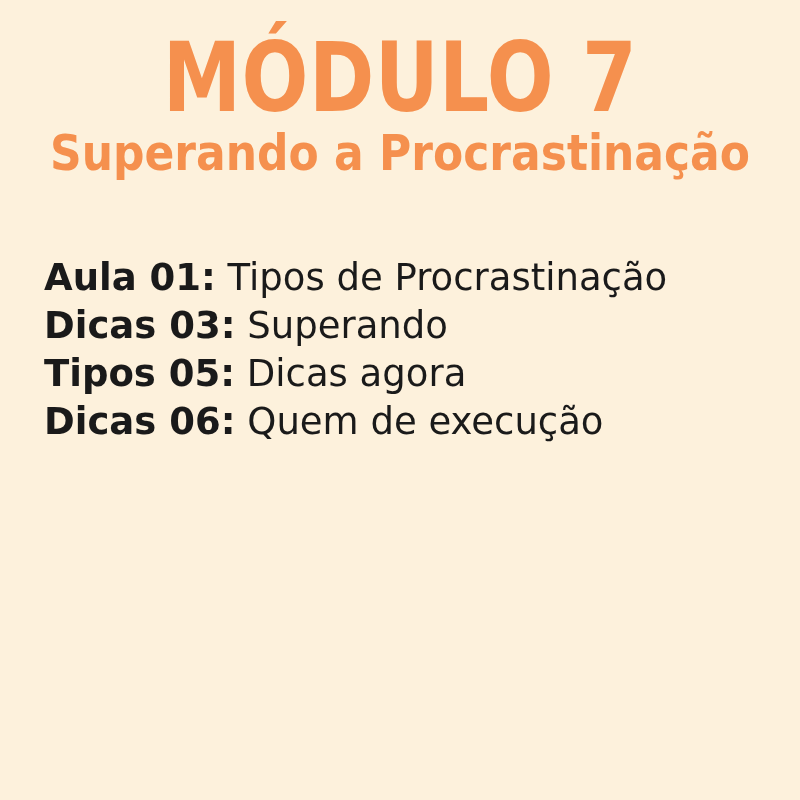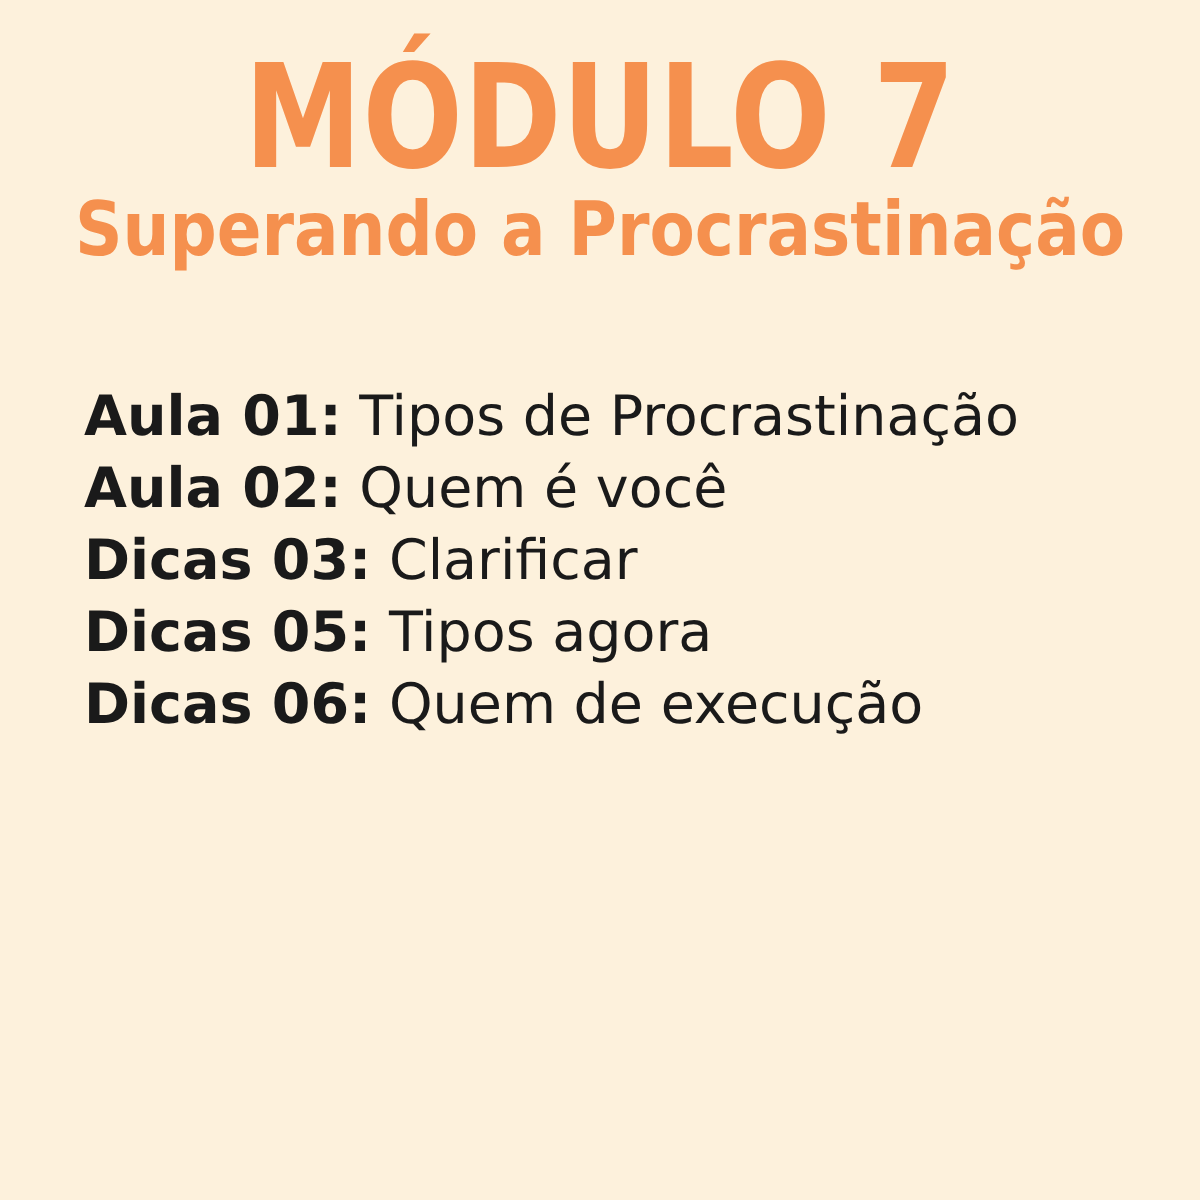--- a/index.html
+++ b/index.html
@@ -63,21 +63,21 @@
     top: 128px;
     width: 800px;
     white-space: nowrap;
     transform: scaleX(0.88);
     transform-origin: 50% 50%;
   }
 
   
   .lesson-list {
     position: absolute;
-    left: 56px;
+    left: 44px;
     top: 254px;
     width: 730px;
     margin: 0;
     padding: 0;
     list-style: none;
   }
 
   .lesson-item {
     height: 48px;
     line-height: 48px;
@@ -105,30 +105,26 @@
     <h1 class="title">MÓDULO 7</h1>
     <h2 class="subtitle">Superando a Procrastinação</h2>
   </div>
 
   <ul class="lesson-list">
     <li class="lesson-item">
       <span class="lesson-label">Aula 01:</span>
       <span class="lesson-title">Tipos de Procrastinação</span>
     </li>
     <li class="lesson-item">
-      <span class="lesson-label">Aula 02:</span>
-      <span class="lesson-title">Quem é você</span>
+      <span class="lesson-label">Dicas 03:</span>
+      <span class="lesson-title">Superando</span>
     </li>
     <li class="lesson-item">
-      <span class="lesson-label">Dicas 03:</span>
-      <span class="lesson-title">Clarificar</span>
-    </li>
-    <li class="lesson-item">
-      <span class="lesson-label">Dicas 05:</span>
-      <span class="lesson-title">Tipos agora</span>
+      <span class="lesson-label">Tipos 05:</span>
+      <span class="lesson-title">Dicas agora</span>
     </li>
     <li class="lesson-item">
       <span class="lesson-label">Dicas 06:</span>
       <span class="lesson-title">Quem de execução</span>
     </li>
   </ul>
 
 </div>
 
 </body></html>

